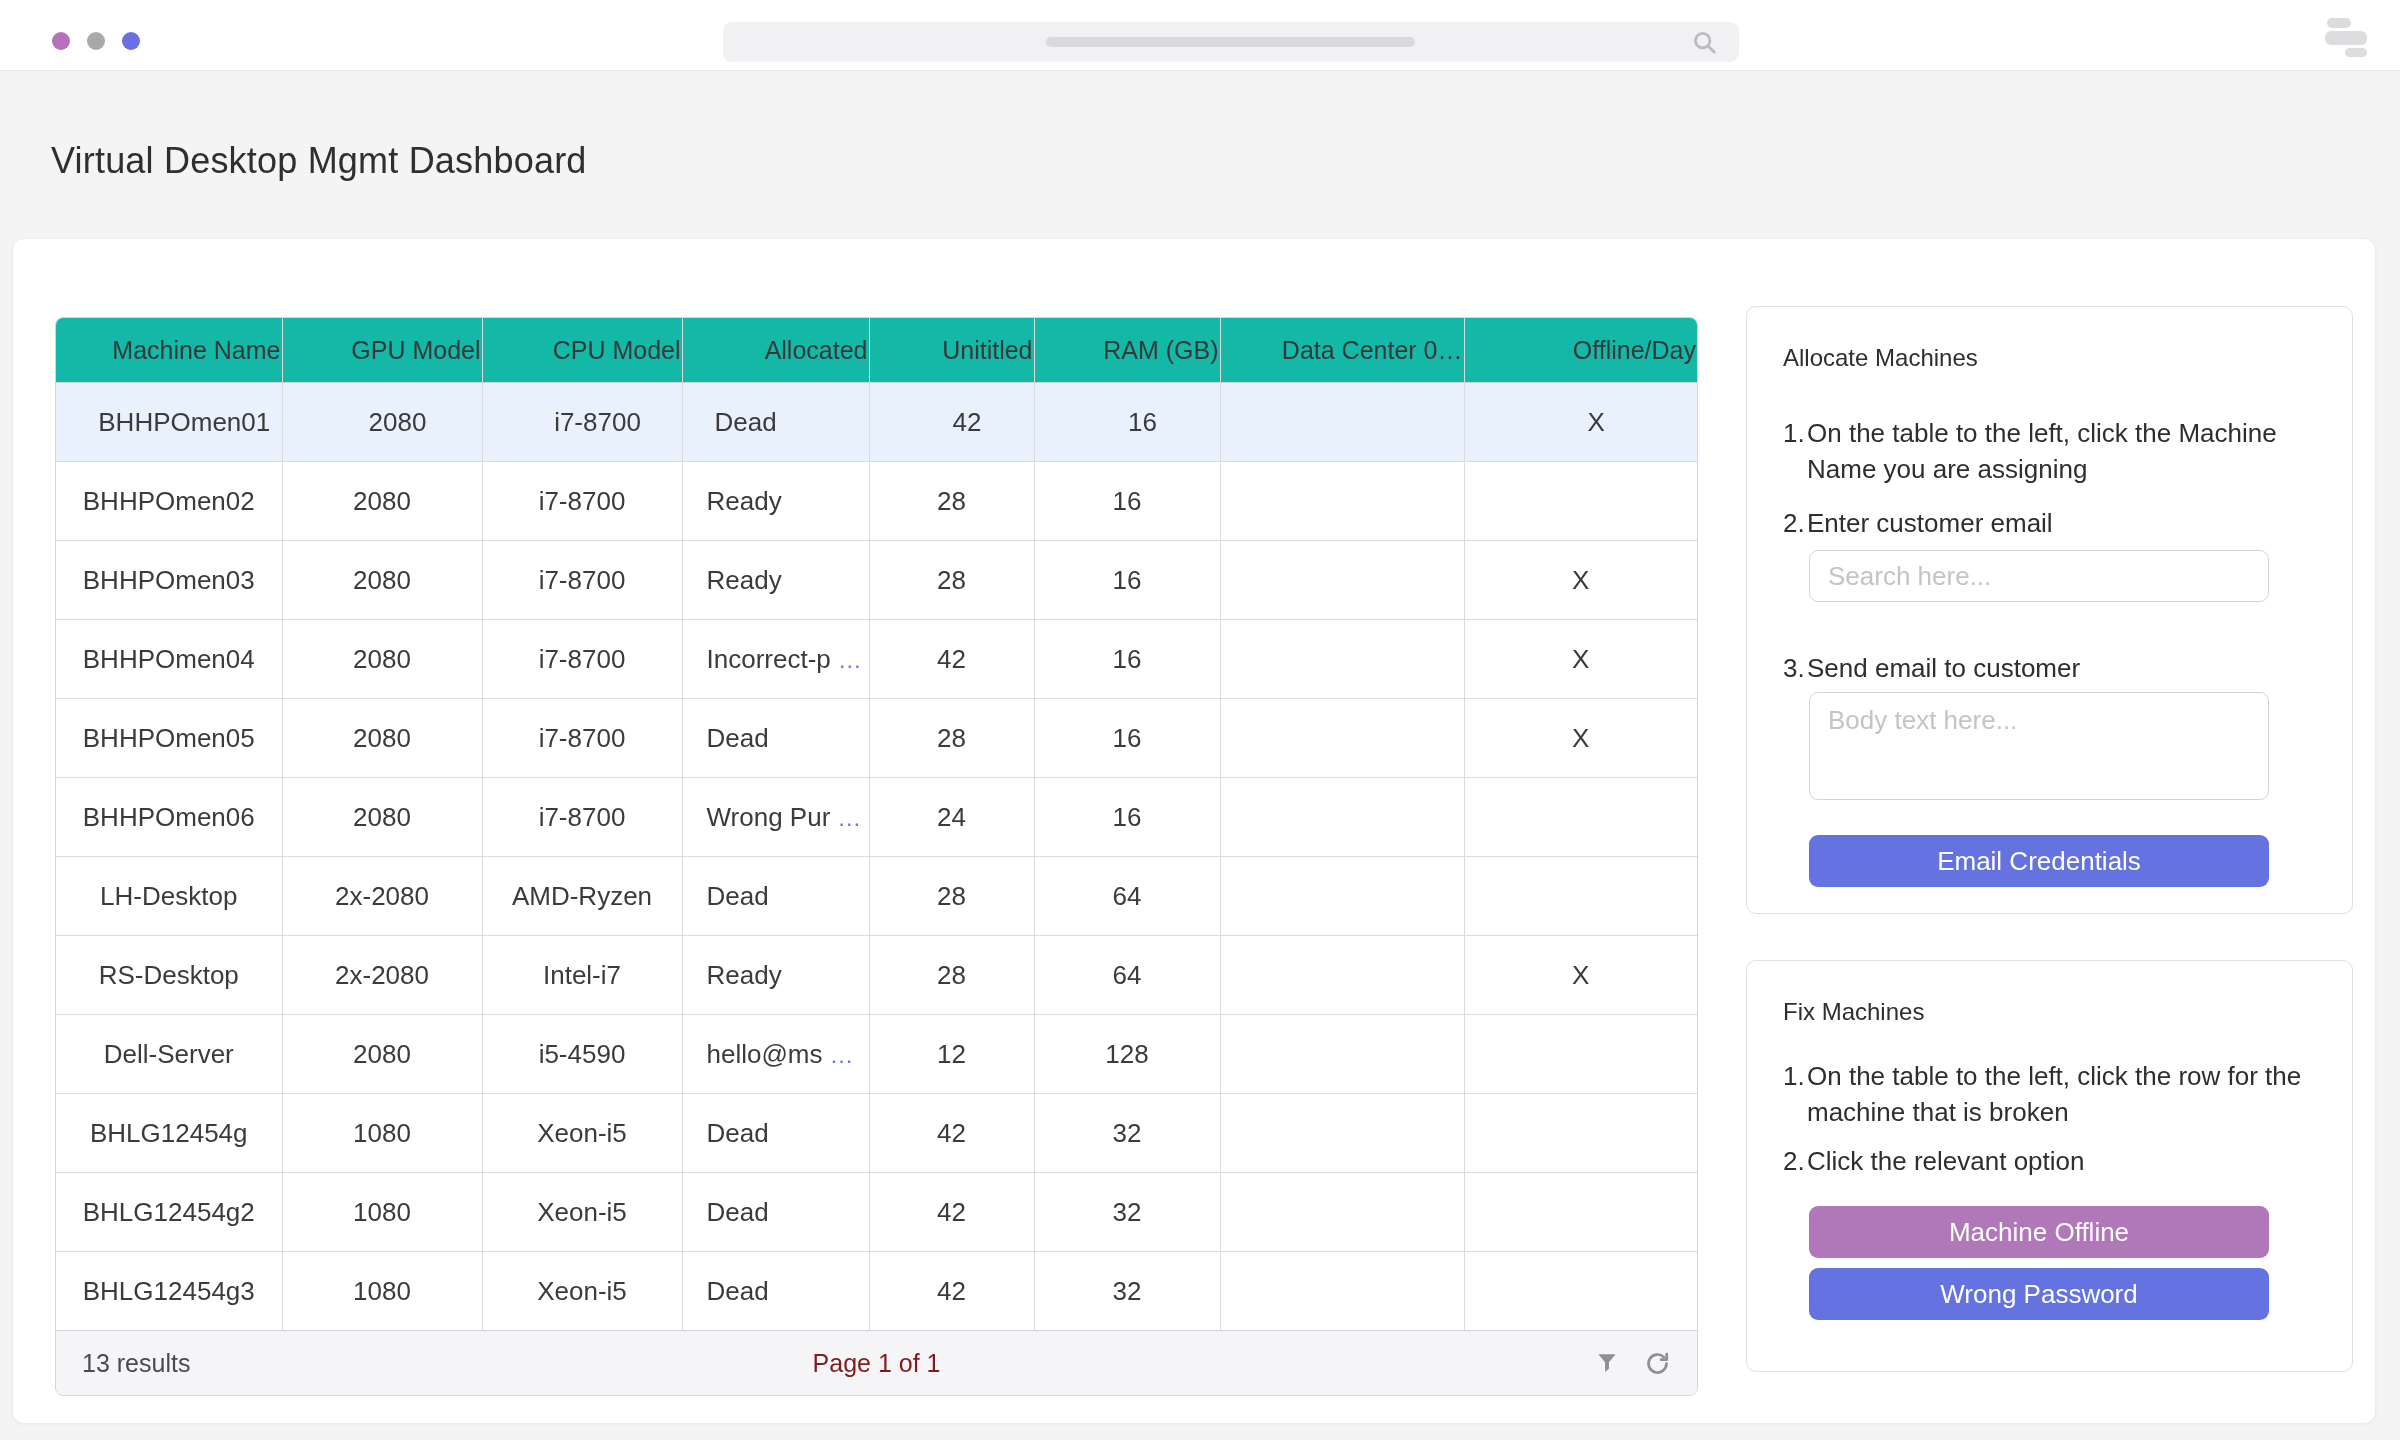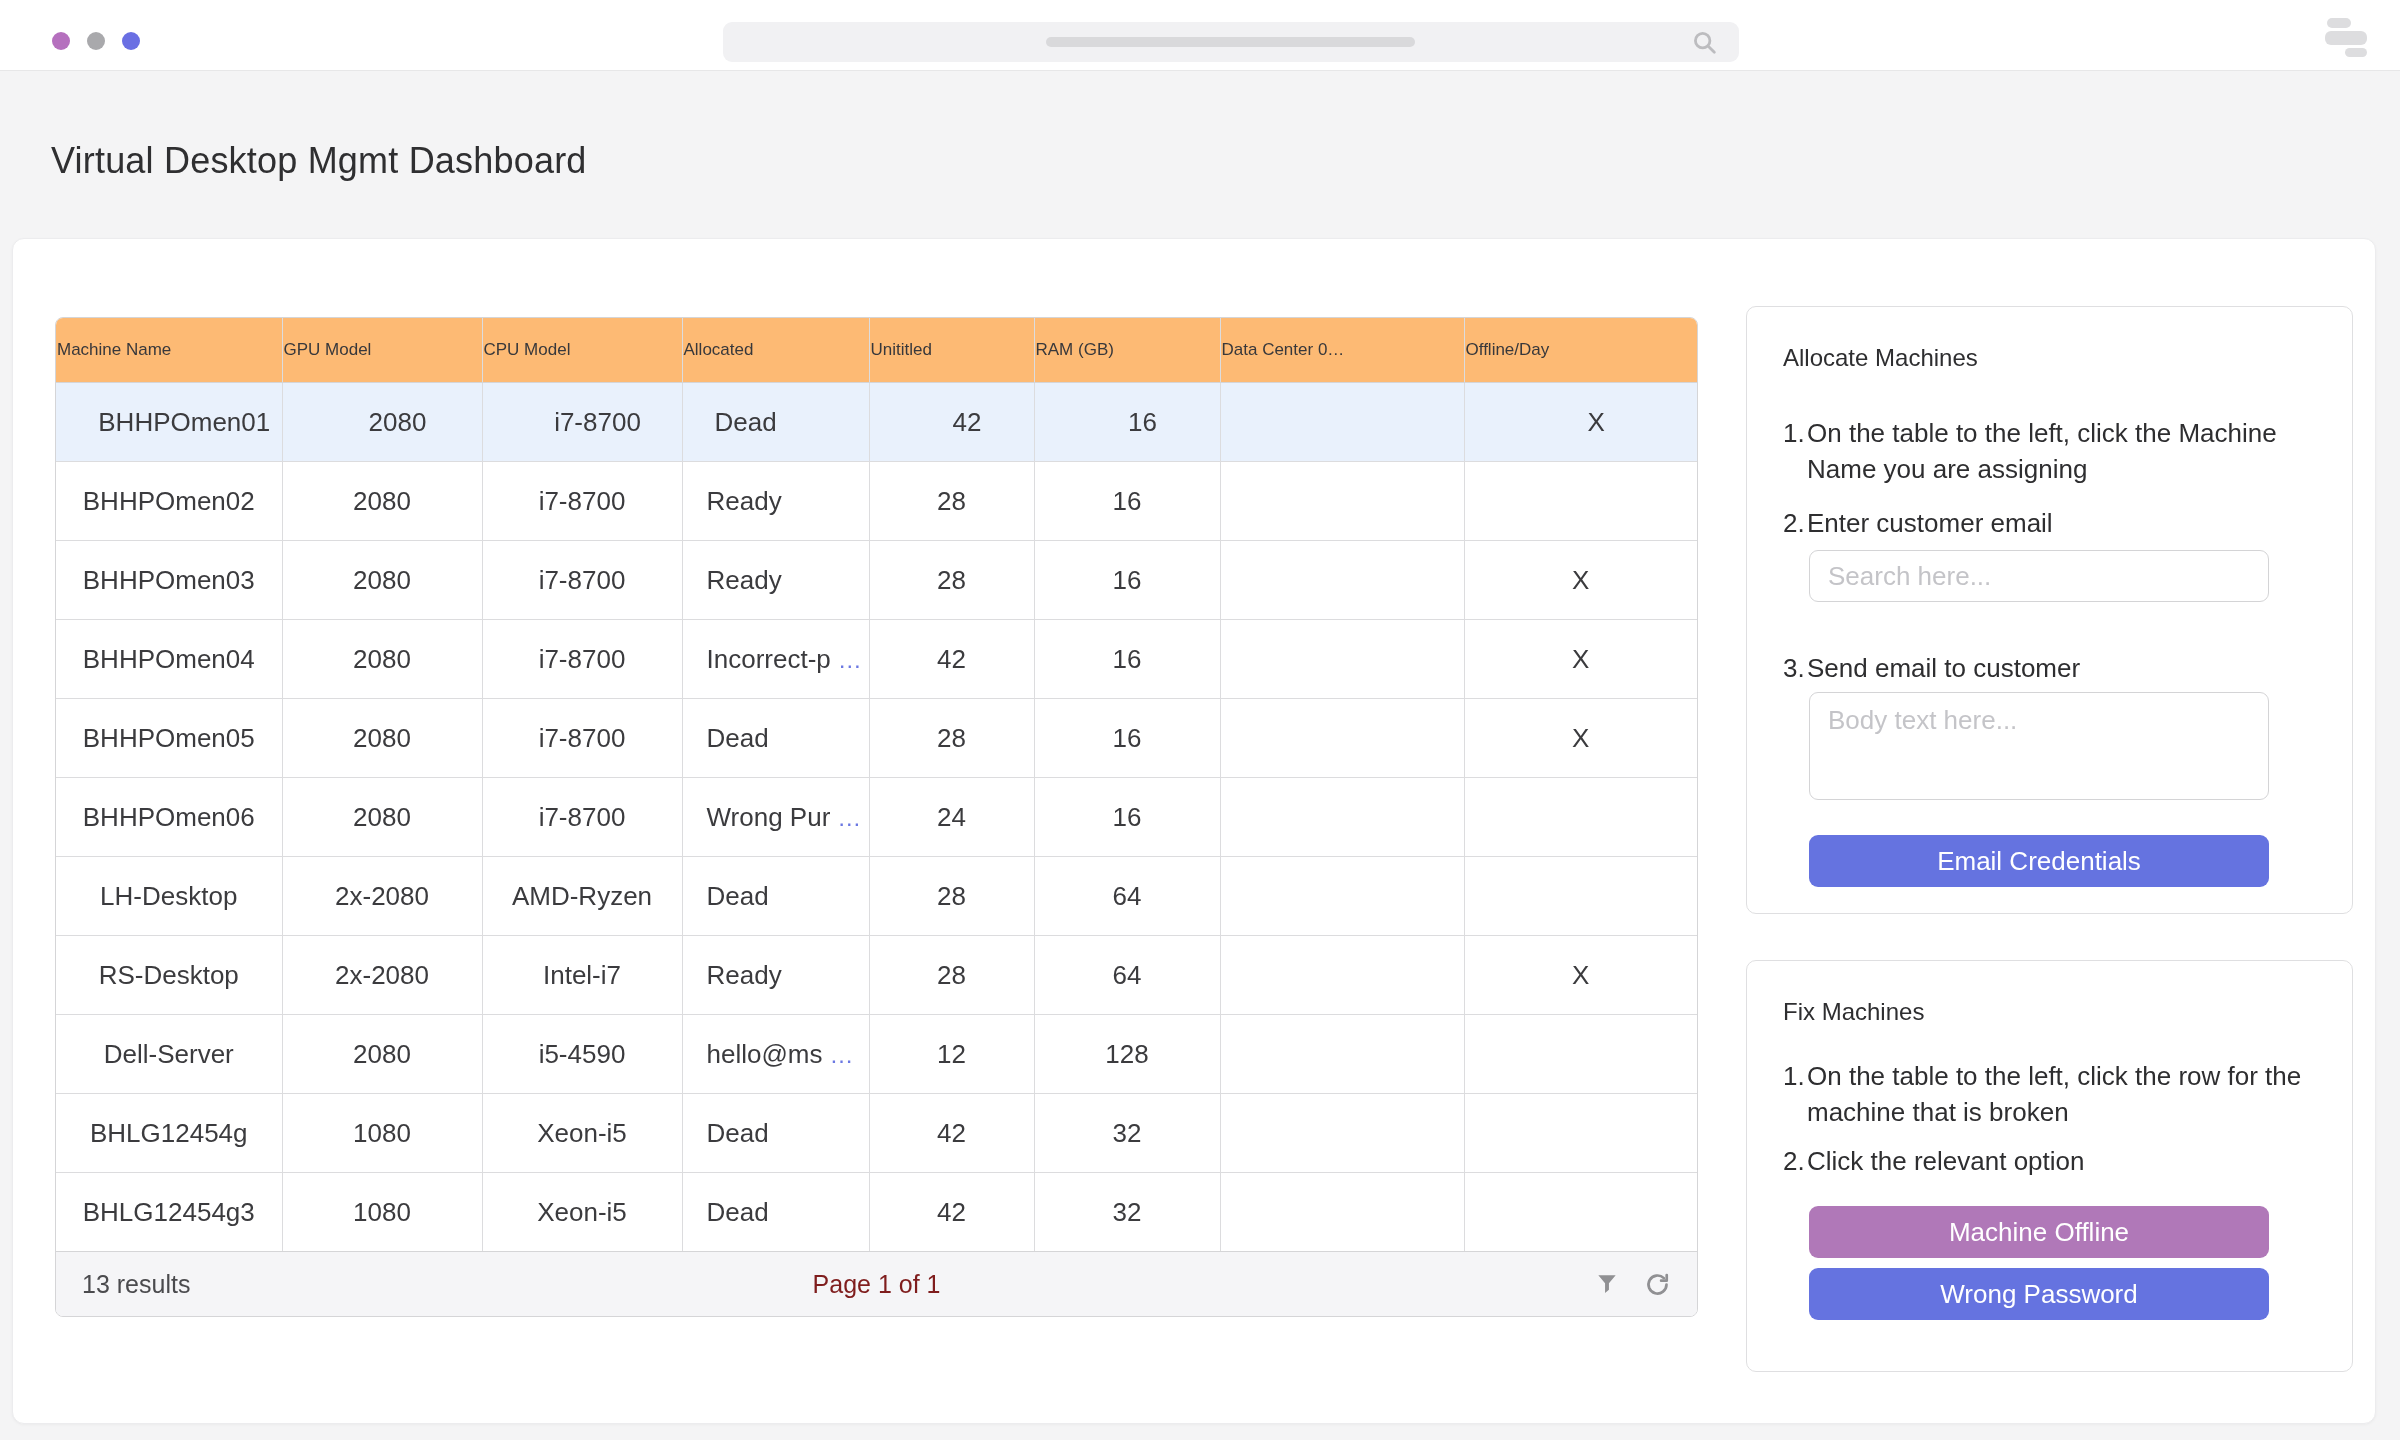--- a/index.html
+++ b/index.html
@@ -22,22 +22,22 @@
   .menu-ico .b2{width:42px;height:14px;margin-top:3px;}
   .menu-ico .b3{width:22px;height:9px;margin-top:3px;margin-left:20px;}
   
   .page-title{position:absolute;left:51px;top:116px;font-size:36px;font-weight:500;color:#2f2f31;letter-spacing:.2px;}
   
   .card{position:absolute;left:12px;top:238px;width:2362px;height:1184px;background:#fff;
         border:1px solid #ececee;border-radius:12px;box-shadow:0 1px 3px rgba(0,0,0,.04);}
   
   .table-wrap{position:absolute;left:42px;top:78px;width:1641px;border:1px solid #d5d5d7;border-radius:8px;overflow:hidden;background:#fff;}
   table{width:100%;border-collapse:collapse;table-layout:fixed;}
-  th{height:62px;background:#fdba74;font-size:17px;font-weight:400;color:#38383b;
-     border-bottom:1px solid #d5d5d7;border-right:1px solid #dcdcde;text-align:left;}
+  th{height:62px;background:#14b8a6;font-size:25px;font-weight:400;color:#38383b;
+     border-bottom:1px solid #d5d5d7;border-right:1px solid #dcdcde;text-align:right;}
   th:last-child{border-right:none;}
   td{height:76px;font-size:26px;color:#3b3b3e;text-align:center;background:#fff;
      border-bottom:1px solid #dcdcde;border-right:1px solid #dcdcde;white-space:nowrap;overflow:hidden;}
   td:last-child{border-right:none;}
   tbody tr:last-child td{border-bottom:none;}
   td.col-alloc{text-align:left;padding-left:24px;}
   tr.selected td{background:#e9f1fc;padding-left:32px;}
   .trunc{color:#6b78e2;margin-left:7px;font-size:24px;}
   .table-footer{height:64px;background:#f5f5f7;border-top:1px solid #d5d5d7;position:relative;display:flex;align-items:center;}
   .results{margin-left:26px;font-size:25px;color:#4b4b4e;position:relative;z-index:1;}
@@ -218,20 +218,30 @@
             <td>BHLG12454g</td>
             <td>1080</td>
             <td>Xeon-i5</td>
             <td class="col-alloc">Dead</td>
             <td>42</td>
             <td>32</td>
             <td></td>
             <td></td>
           </tr>
           <tr>
+            <td>BHLG12454g2</td>
+            <td>1080</td>
+            <td>Xeon-i5</td>
+            <td class="col-alloc">Dead</td>
+            <td>42</td>
+            <td>32</td>
+            <td></td>
+            <td></td>
+          </tr>
+          <tr>
             <td>BHLG12454g3</td>
             <td>1080</td>
             <td>Xeon-i5</td>
             <td class="col-alloc">Dead</td>
             <td>42</td>
             <td>32</td>
             <td></td>
             <td></td>
           </tr>
         </tbody>

